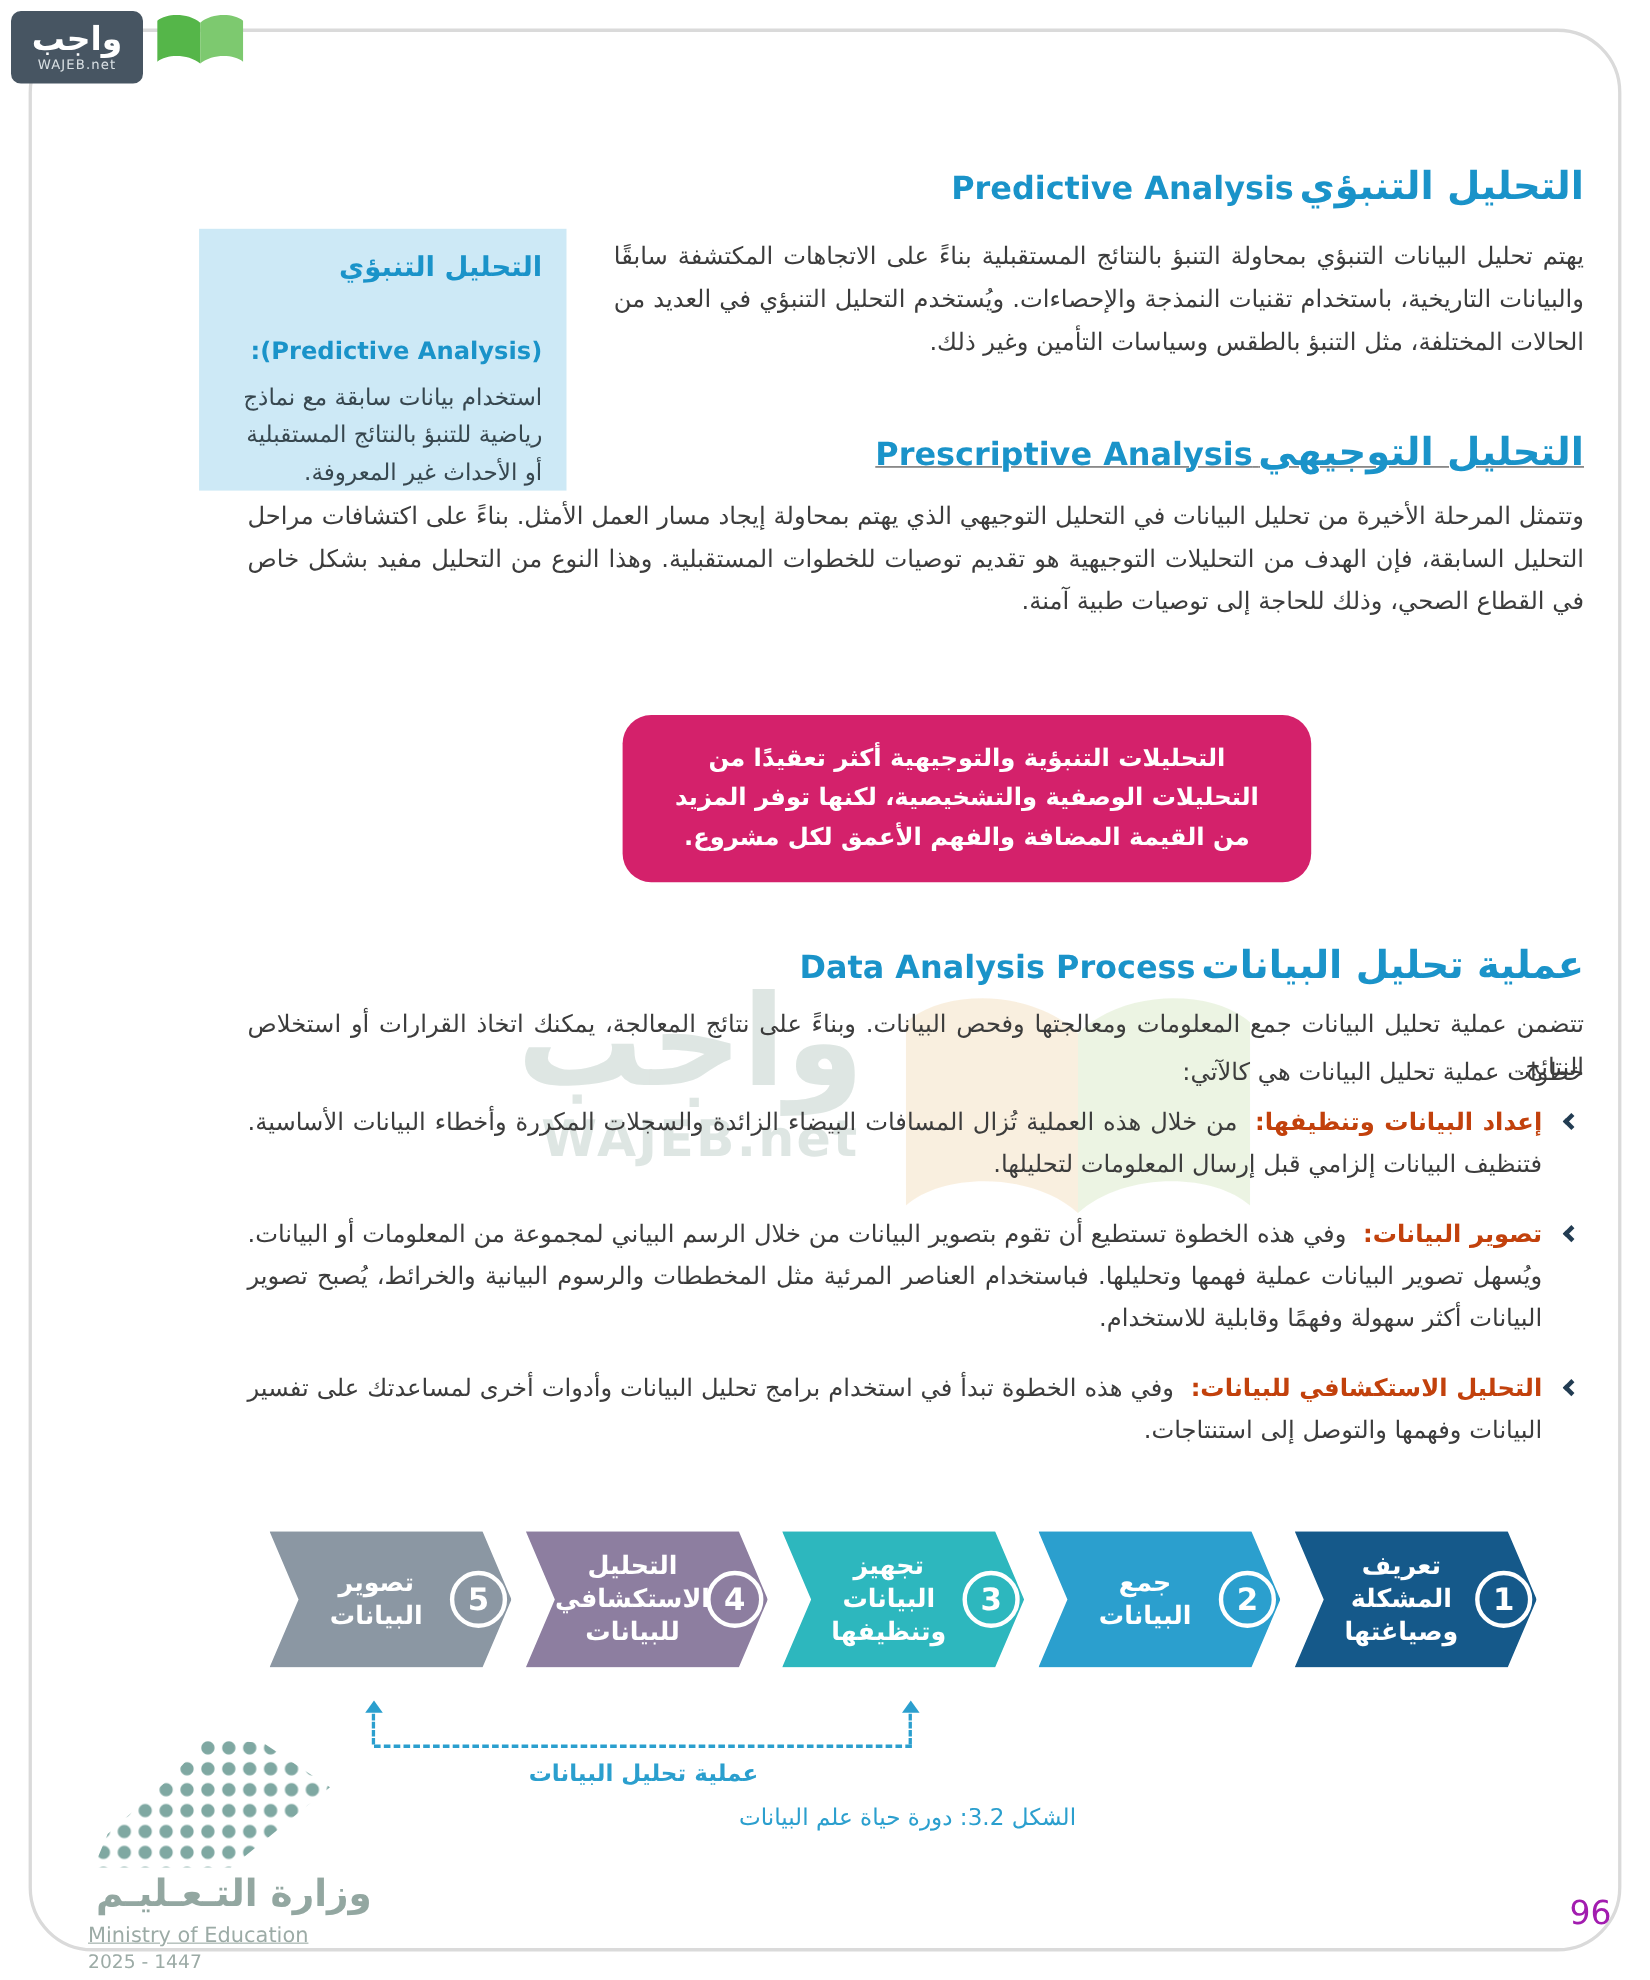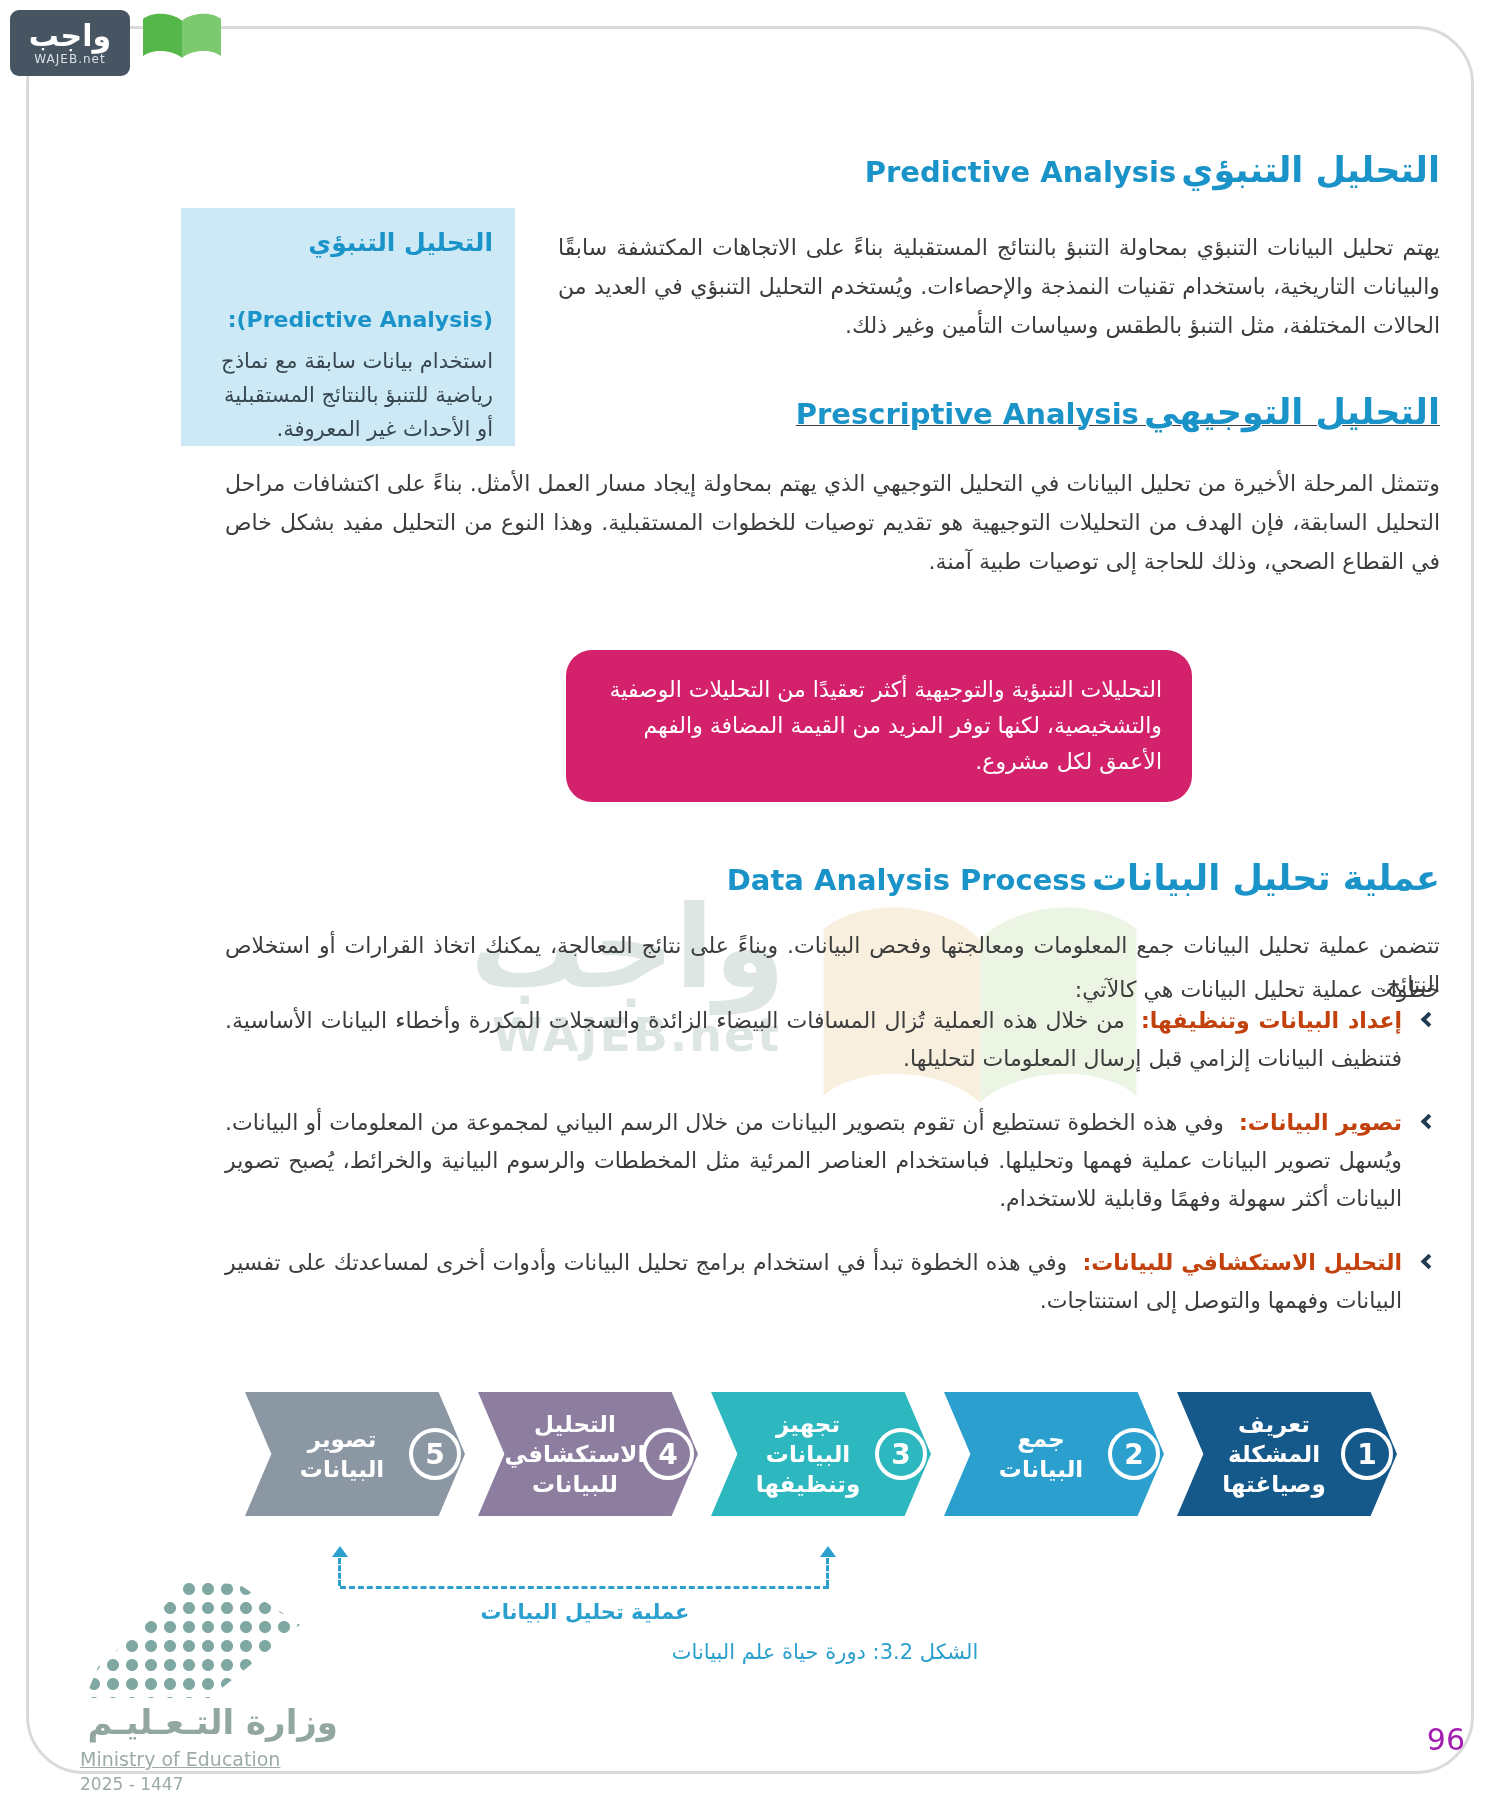--- a/index.html
+++ b/index.html
@@ -23,31 +23,31 @@
   .wm-en { left:492px; top:1008px; font-size:46px; font-weight:bold; color:#8ba79c; opacity:0.28; letter-spacing:2px; }
   .wm-book { left:810px; top:878px; opacity:0.16; }
 
   .content { position:relative; z-index:1; }
 
   
   .heading { position:absolute; left:225px; width:1215px; direction:rtl; text-align:right; }
   .h-ar { font-size:35px; font-weight:bold; color:#1a93c9; }
   .h-en { font-size:29px; font-weight:bold; color:#1a93c9; margin-left:6px; }
 
-  .para { position:absolute; direction:rtl; text-align:justify; font-size:22px; line-height:39px; color:#3c3c3c;margin-top:14px; }
+  .para { position:absolute; direction:rtl; text-align:justify; font-size:22px; line-height:39px; color:#3c3c3c; }
 
   
   .defbox { position:absolute; left:181px; top:208px; width:334px; height:238px; background:#cde9f6; padding:18px 22px; direction:rtl; text-align:right; }
   .defbox-title { color:#1a93c9; font-weight:bold; font-size:25px; line-height:34px; }
   .defbox-title-en { color:#1a93c9; font-size:22px; line-height:32px; font-weight:bold;margin-top:44px; }
   .defbox-body { margin-top:8px; font-size:21px; line-height:34px; color:#37474f; }
 
   
   .notebox { position:absolute; left:566px; top:650px; width:626px; min-height:142px; background:#d4216b; border-radius:26px; padding:22px 30px; direction:rtl; display:flex; align-items:center; }
-  .notebox p { color:#ffffff; font-weight:normal; font-size:22px; line-height:36px; width:100%; }
+  .notebox p { color:#ffffff; font-weight:bold; font-size:22px; line-height:36px; text-align:center; width:100%; }
 
   
   .bullets { position:absolute; left:225px; top:1002px; width:1215px; direction:rtl; }
   .bullet { position:relative; padding-right:38px; margin-bottom:26px; text-align:justify; font-size:22px; line-height:38px; }
   .chev { position:absolute; right:6px; top:12px; width:11px; height:11px; border-left:4px solid #223c52; border-bottom:4px solid #223c52; transform:rotate(45deg); }
   .b-title { font-weight:bold; color:#c2410c; margin-left:8px; }
 
   
   .diagram { position:absolute; left:245px; top:1392px; width:1152px; height:124px; display:flex; direction:rtl; gap:13px; }
   .step { position:relative; width:220px; height:124px; flex:0 0 220px; }

